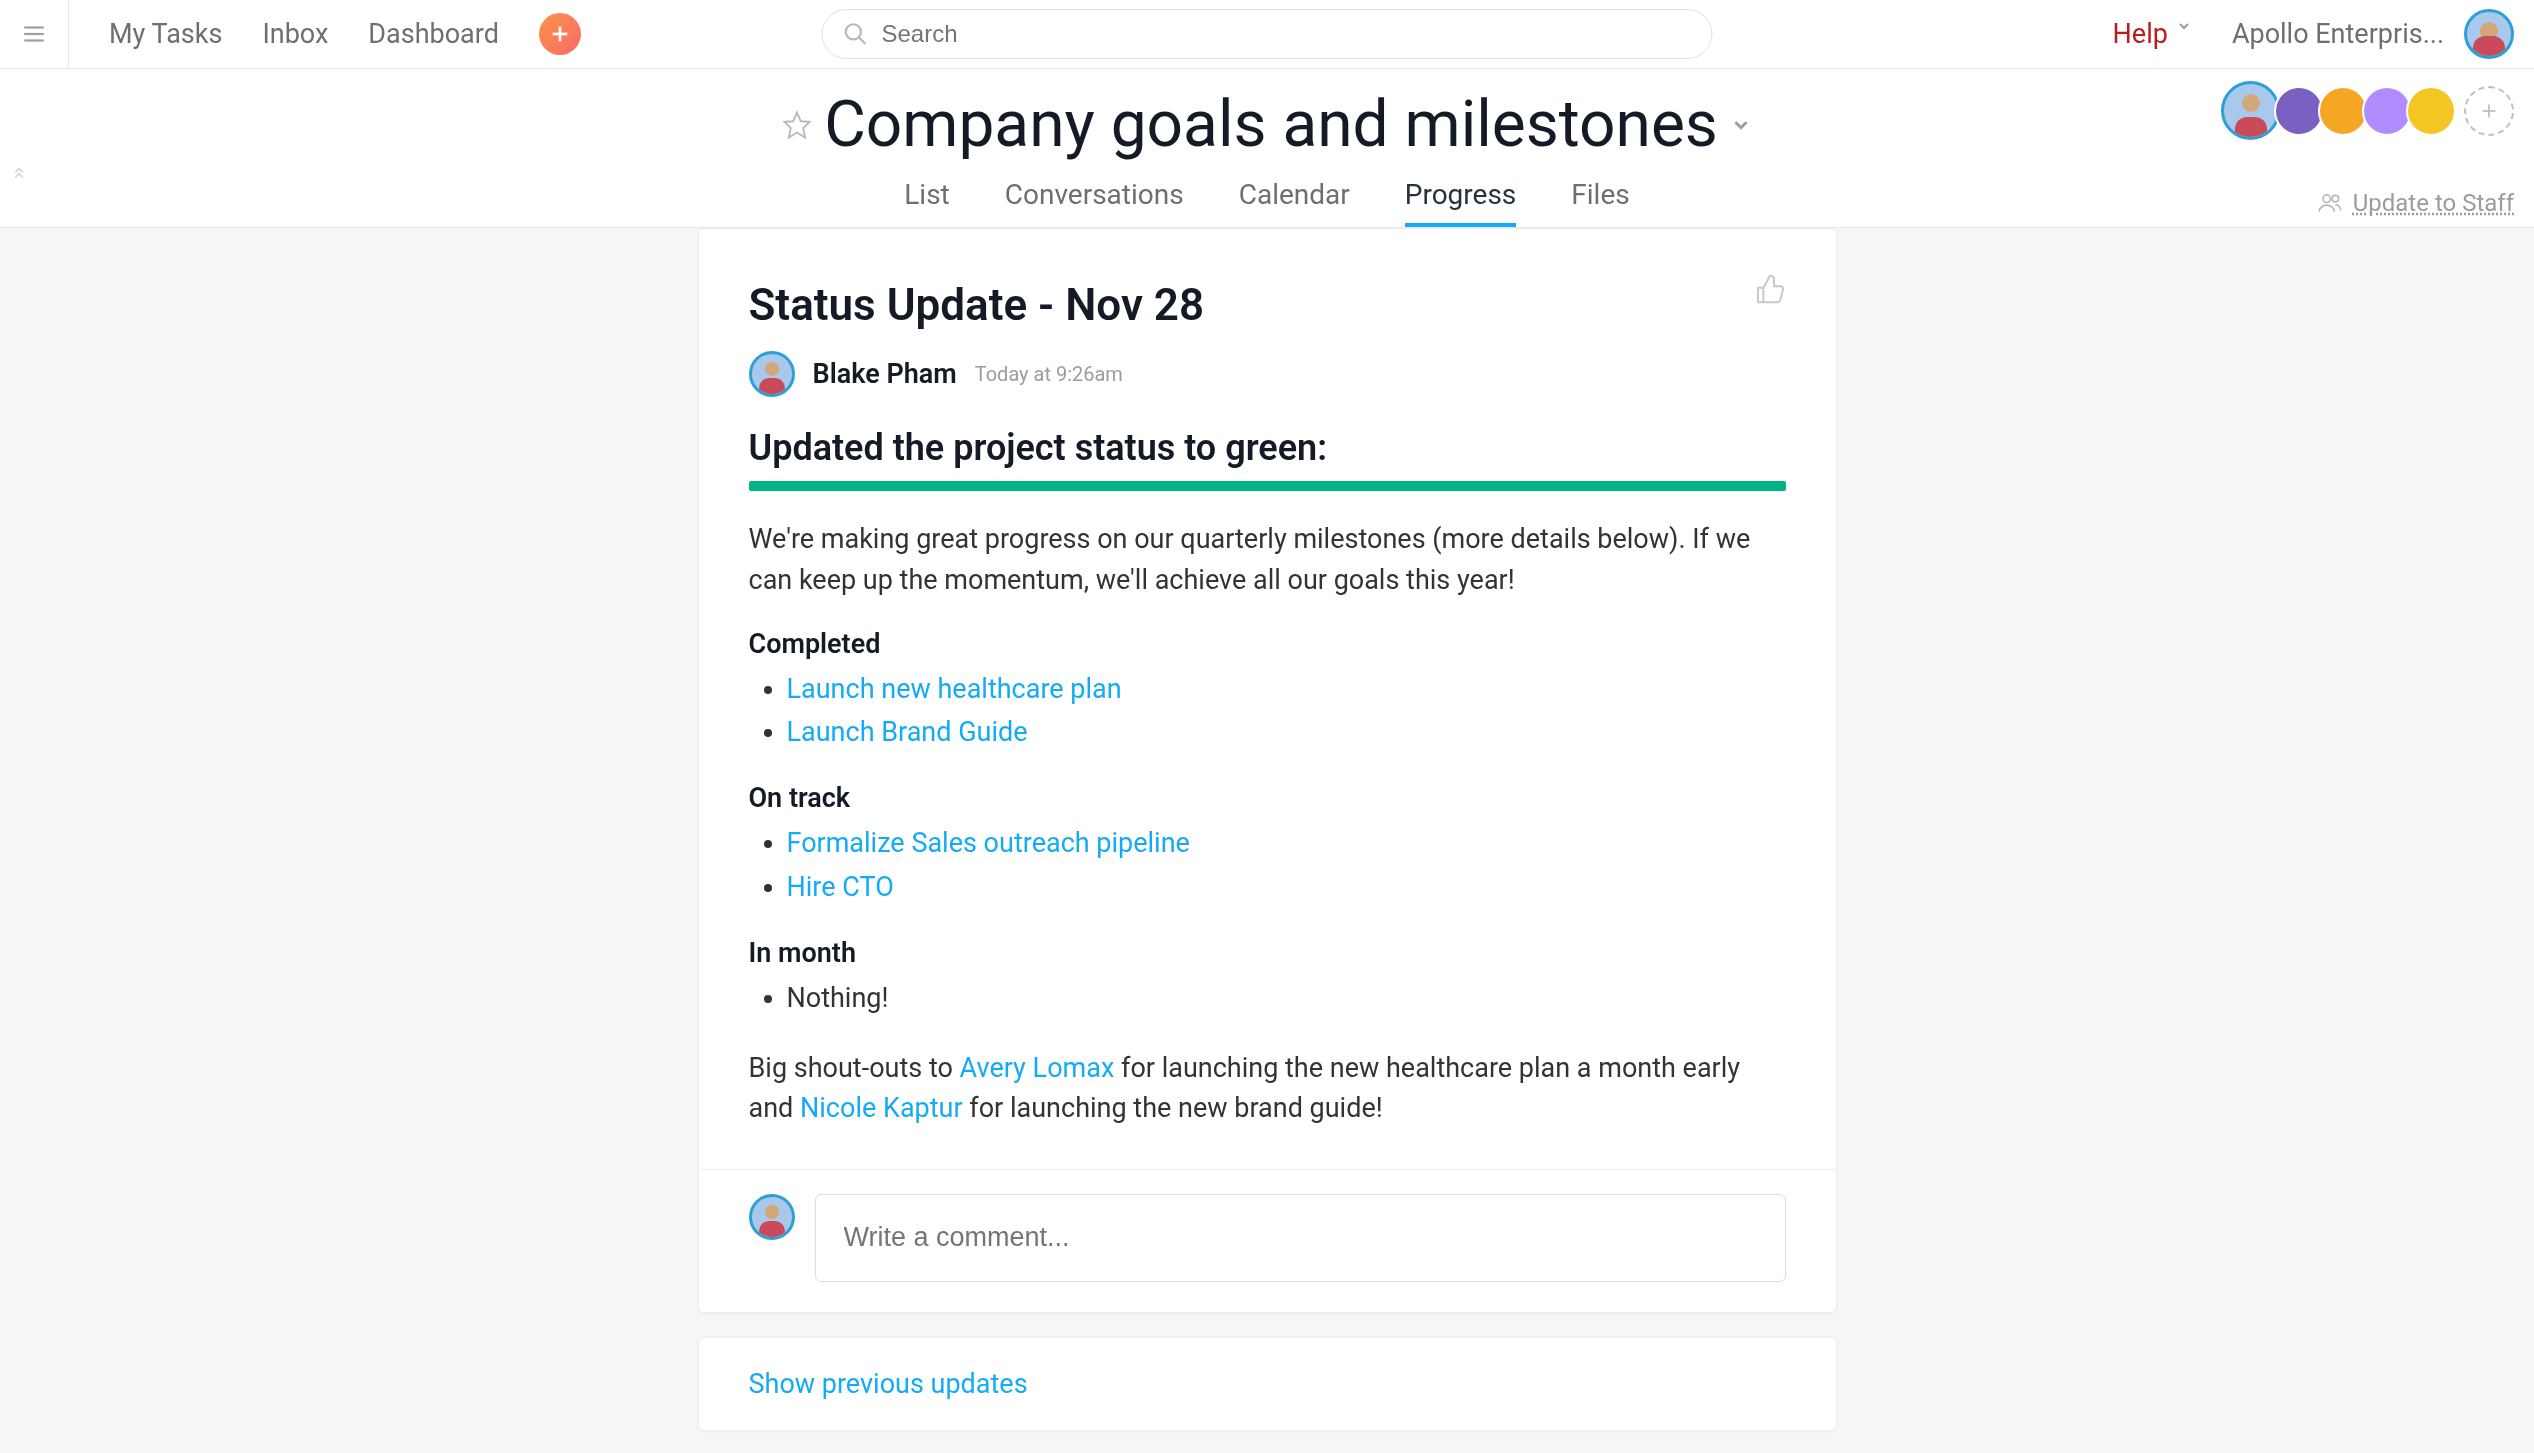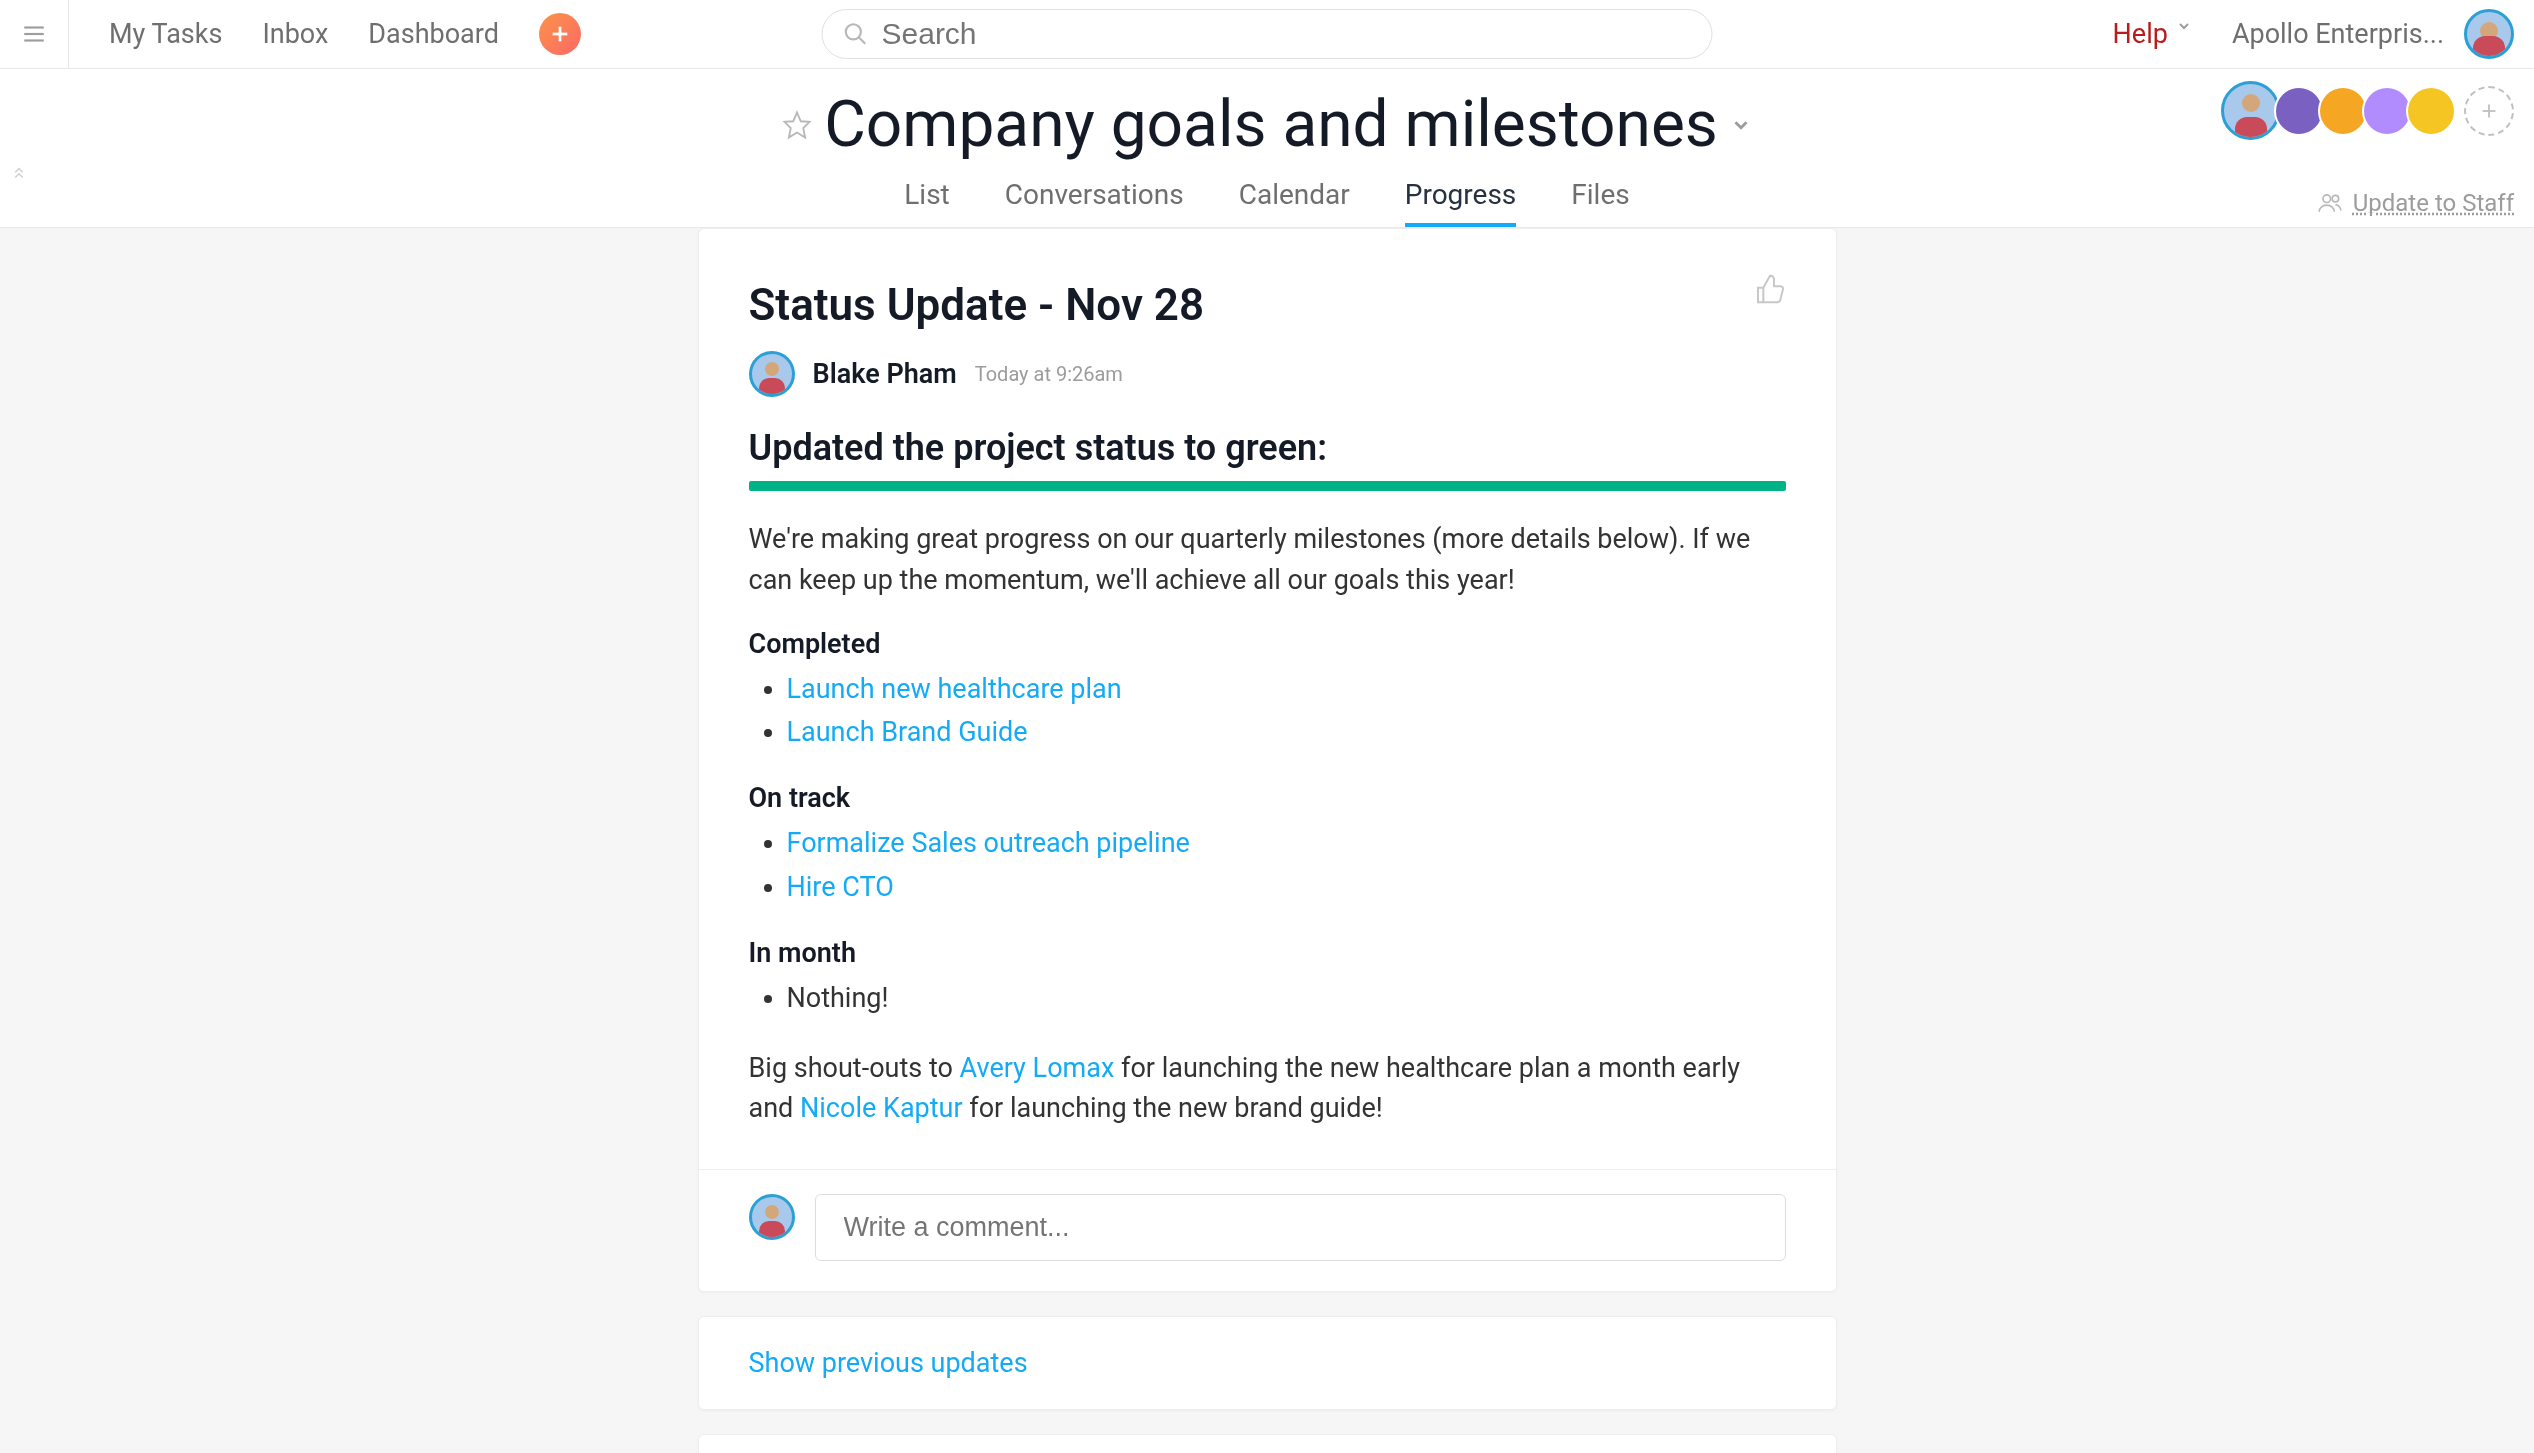--- a/index.html
+++ b/index.html
@@ -43,21 +43,21 @@
 .search-wrap {
   position:absolute; left:50%; transform:translateX(-50%);
   width: 891px;
 }
 .search-box {
   width:100%; height:50px; border:1px solid #e0e0e0; border-radius:25px;
   padding:0 30px 0 59px; font-size:26px; color:#9c9c9c;
   display:flex;align-items:center; background:#fff;
   position:relative;
 }
-.search-box input { border:none; outline:none; width:100%; font-size:30px; background:transparent;}
+.search-box input { border:none; outline:none; width:100%; font-size:24px; background:transparent;}
 .search-icon { position:absolute; left:20px; top:50%; transform:translateY(-50%); }
 .spacer { flex:1; }
 .help-link { color:#b91c1c; font-size:27px; display:flex;align-items:flex-start;gap:8px;cursor:pointer; }
 .org-name { color:#6f6f6f; font-size:27px; margin-left:40px; margin-right:20px; max-width:218px; overflow:hidden; text-overflow:ellipsis; white-space:nowrap; cursor:pointer;}
 .user-avatar {
   width:50px;height:50px;border-radius:50%;
   background:#a8c8ec; border:3px solid #2aa0d5;
   overflow:hidden; display:flex;align-items:flex-end;justify-content:center;
 }
 .avatar-figure{width:100%;height:100%;position:relative;}
@@ -132,21 +132,21 @@
 ul.bullets { margin:8px 0 0 38px; }
 ul.bullets li { font-size:27px; line-height:1.6; color:#333;}
 a.tlink, .mention { color:#14aaf5; text-decoration:none; cursor:pointer; }
 
 .comment-row {
   border-top:1px solid #eee; padding:24px 50px 30px 50px;
   display:flex; gap:20px; align-items:flex-start;
 }
 .comment-input {
   flex:1; border:1px solid #ddd; border-radius:6px;
-  height:67px; padding:0 28px; display:flex;align-items:center;
+  height:88px; padding:0 28px; display:flex;align-items:center;
 }
 .comment-input input{ border:none;outline:none;width:100%;font-size:27px;background:transparent;}
 
 .link-card { padding:30px 50px; }
 .show-prev { color:#14aaf5; font-size:27px; cursor:pointer;}
 
 .progress-card { padding:36px 50px 50px 50px; margin-bottom:0;}
 .progress-title-row{display:flex;align-items:center;gap:16px;}
 .progress-title { font-size:40px; font-weight:600;}
 

